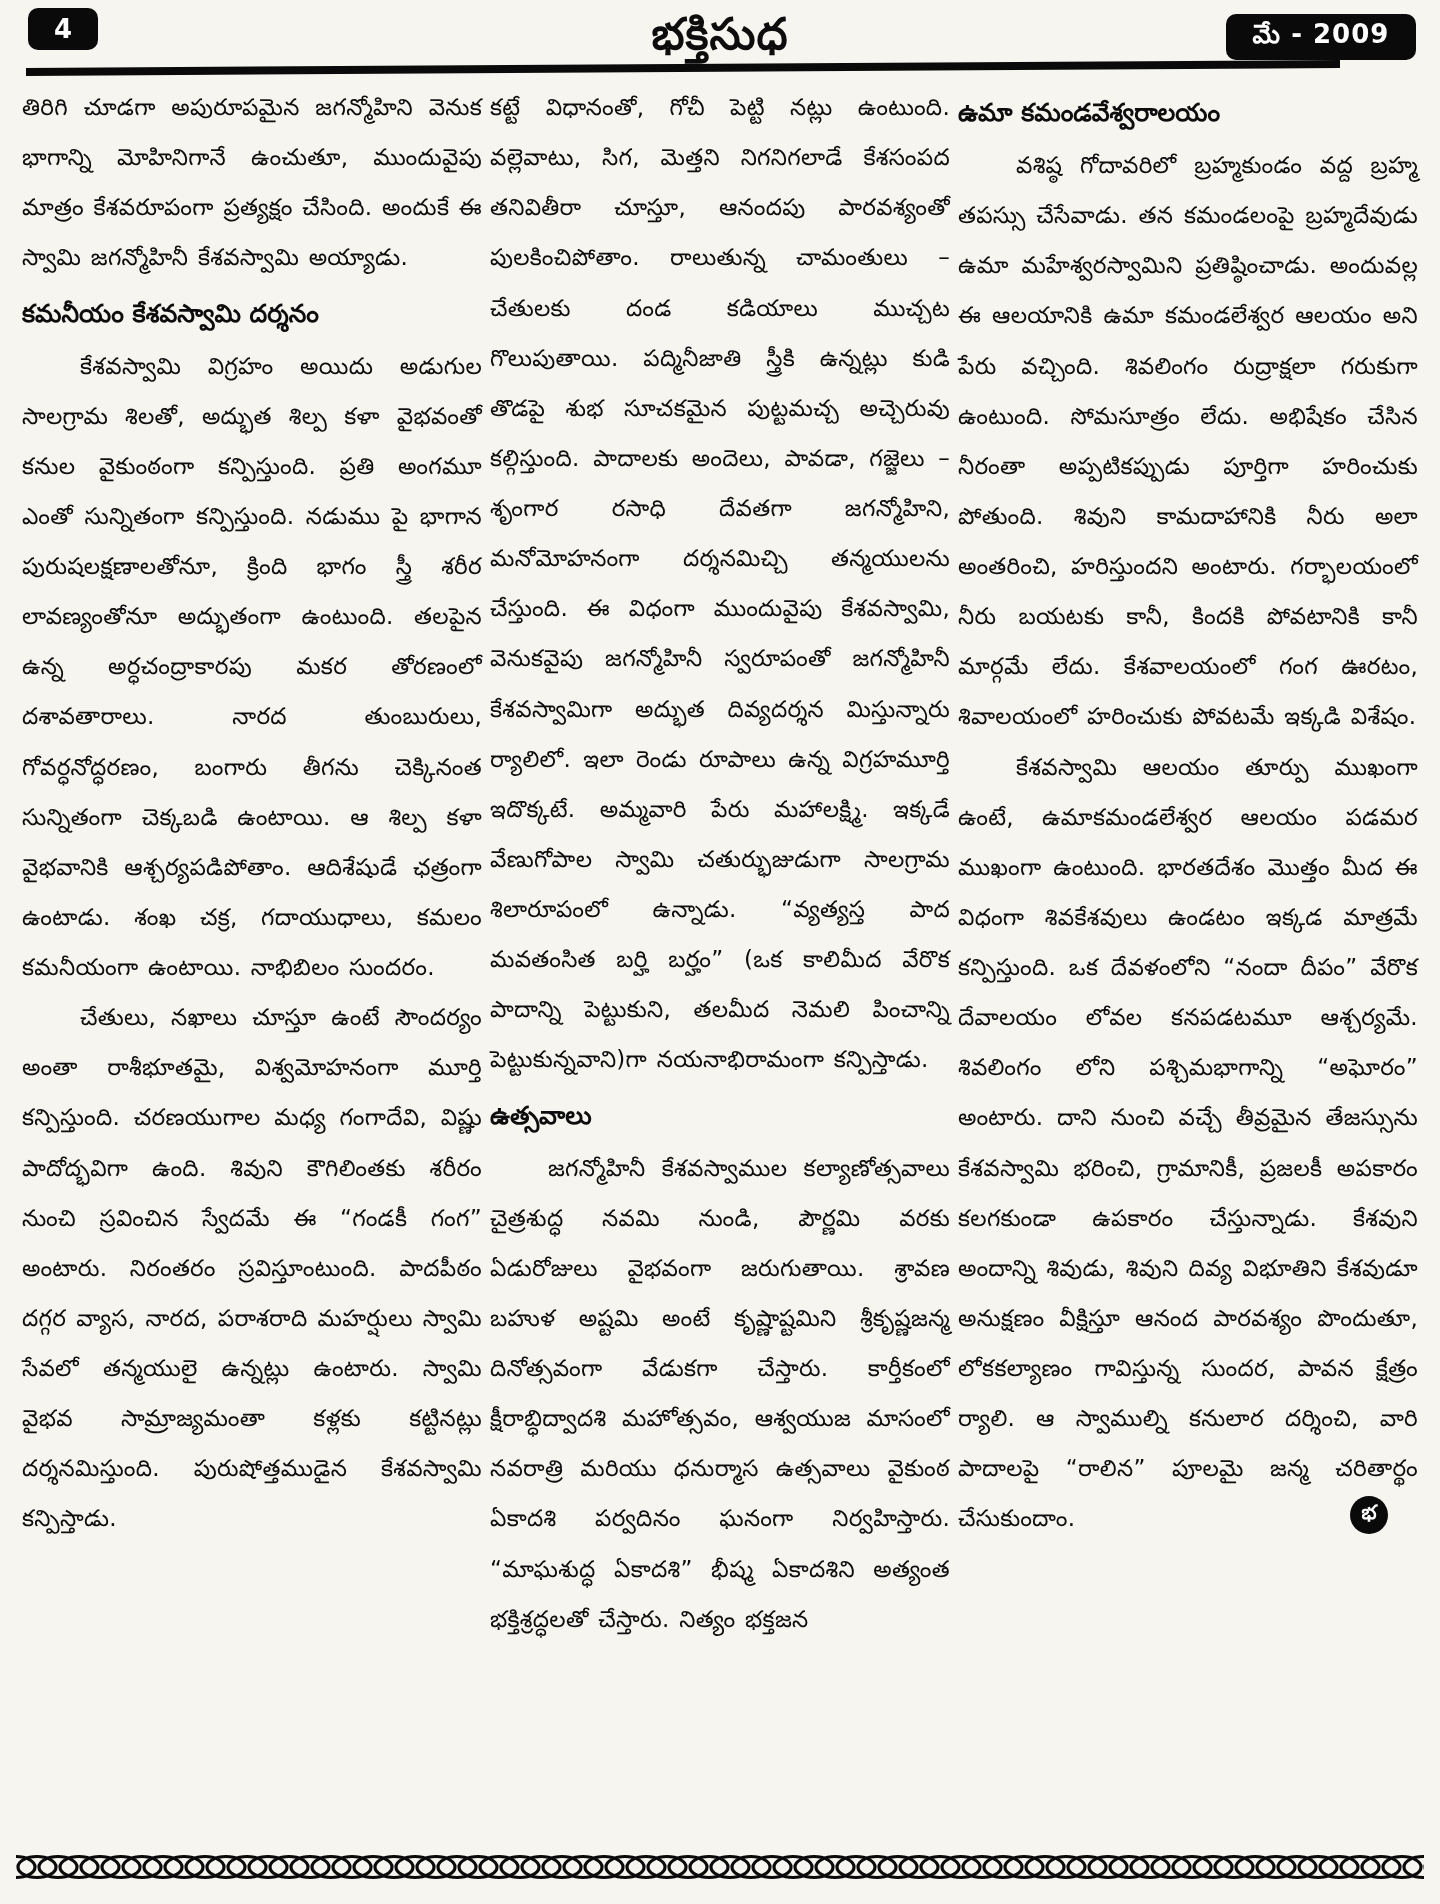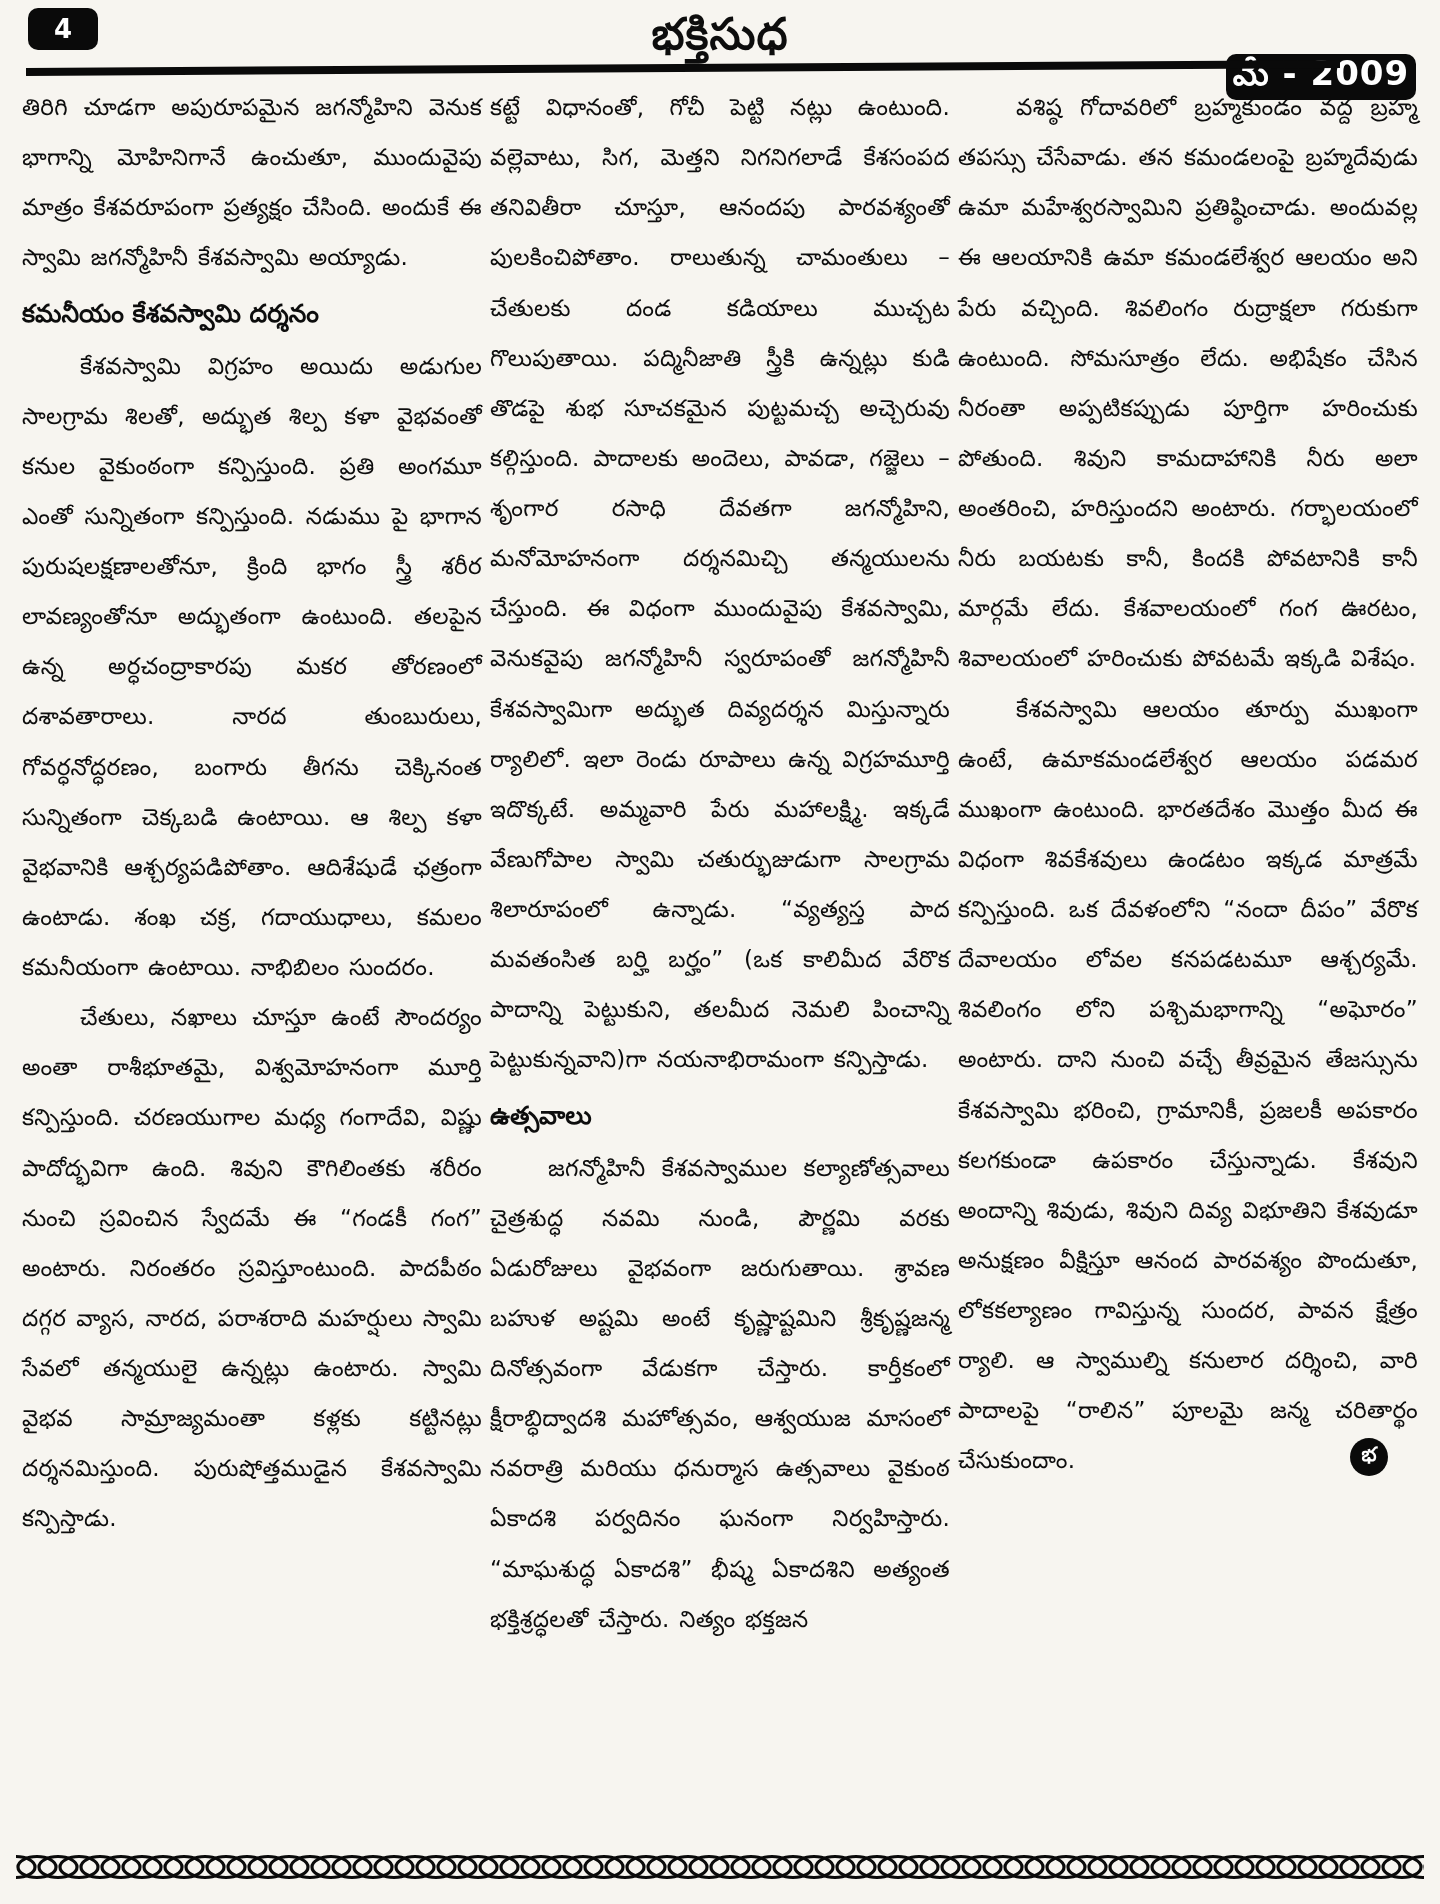--- a/index.html
+++ b/index.html
@@ -25,21 +25,21 @@
   .badge{
     position:absolute;
     top:8px;
     background:#0a0a0a;
     color:#ffffff;
     border-radius:10px;
     display:flex;align-items:center;justify-content:center;
     font-weight:bold;
   }
   .badge.page-no{left:28px;width:70px;height:42px;font-size:26px;}
-  .badge.issue{right:24px;top:14px;width:190px;height:46px;font-size:34px;letter-spacing:1px;margin-top:40px;}
+  .badge.issue{right:24px;top:14px;width:190px;height:46px;font-size:26px;letter-spacing:1px;}
   .mag-title{
     margin:0;
     text-align:center;
     font-size:44px;
     line-height:56px;
     font-weight:bold;
     letter-spacing:1px;
   }
   .header-rule{
     position:absolute;
@@ -127,20 +127,21 @@
       <p class="para indent">చేతులు, నఖాలు చూస్తూ ఉంటే సౌందర్యం అంతా రాశీభూతమై, విశ్వమోహనంగా మూర్తి కన్పిస్తుంది. చరణయుగాల మధ్య గంగాదేవి, విష్ణు పాదోద్భవిగా ఉంది. శివుని కౌగిలింతకు శరీరం నుంచి స్రవించిన స్వేదమే ఈ “గండకీ గంగ” అంటారు. నిరంతరం స్రవిస్తూంటుంది. పాదపీఠం దగ్గర వ్యాస, నారద, పరాశరాది మహర్షులు స్వామి సేవలో తన్మయులై ఉన్నట్లు ఉంటారు. స్వామి వైభవ సామ్రాజ్యమంతా కళ్లకు కట్టినట్లు దర్శనమిస్తుంది. పురుషోత్తముడైన కేశవస్వామి కన్పిస్తాడు.</p>
     </section>
 
     <section class="column">
       <p class="para">కట్టే విధానంతో, గోచీ పెట్టి నట్లు ఉంటుంది. వల్లెవాటు, సిగ, మెత్తని నిగనిగలాడే కేశసంపద తనివితీరా చూస్తూ, ఆనందపు పారవశ్యంతో పులకించిపోతాం. రాలుతున్న చామంతులు – చేతులకు దండ కడియాలు ముచ్చట గొలుపుతాయి. పద్మినీజాతి స్త్రీకి ఉన్నట్లు కుడి తొడపై శుభ సూచకమైన పుట్టమచ్చ అచ్చెరువు కల్గిస్తుంది. పాదాలకు అందెలు, పావడా, గజ్జెలు – శృంగార రసాధి దేవతగా జగన్మోహిని, మనోమోహనంగా దర్శనమిచ్చి తన్మయులను చేస్తుంది. ఈ విధంగా ముందువైపు కేశవస్వామి, వెనుకవైపు జగన్మోహినీ స్వరూపంతో జగన్మోహినీ కేశవస్వామిగా అద్భుత దివ్యదర్శన మిస్తున్నారు ర్యాలిలో. ఇలా రెండు రూపాలు ఉన్న విగ్రహమూర్తి ఇదొక్కటే. అమ్మవారి పేరు మహాలక్ష్మి. ఇక్కడే వేణుగోపాల స్వామి చతుర్భుజుడుగా సాలగ్రామ శిలారూపంలో ఉన్నాడు. “వ్యత్యస్త పాద మవతంసిత బర్హి బర్హం” (ఒక కాలిమీద వేరొక పాదాన్ని పెట్టుకుని, తలమీద నెమలి పించాన్ని పెట్టుకున్నవాని)గా నయనాభిరామంగా కన్పిస్తాడు.</p>
       <h2 class="heading">ఉత్సవాలు</h2>
       <p class="para indent">జగన్మోహినీ కేశవస్వాముల కల్యాణోత్సవాలు చైత్రశుద్ధ నవమి నుండి, పౌర్ణమి వరకు ఏడురోజులు వైభవంగా జరుగుతాయి. శ్రావణ బహుళ అష్టమి అంటే కృష్ణాష్టమిని శ్రీకృష్ణజన్మ దినోత్సవంగా వేడుకగా చేస్తారు. కార్తీకంలో క్షీరాబ్ధిద్వాదశి మహోత్సవం, ఆశ్వయుజ మాసంలో నవరాత్రి మరియు ధనుర్మాస ఉత్సవాలు వైకుంఠ ఏకాదశి పర్వదినం ఘనంగా నిర్వహిస్తారు. “మాఘశుద్ధ ఏకాదశి” భీష్మ ఏకాదశిని అత్యంత భక్తిశ్రద్ధలతో చేస్తారు. నిత్యం భక్తజన</p>
     </section>
 
     <section class="column">
+      <h2 class="heading">ఉమా కమండవేశ్వరాలయం</h2>
       <p class="para indent">వశిష్ఠ గోదావరిలో బ్రహ్మకుండం వద్ద బ్రహ్మ తపస్సు చేసేవాడు. తన కమండలంపై బ్రహ్మదేవుడు ఉమా మహేశ్వరస్వామిని ప్రతిష్ఠించాడు. అందువల్ల ఈ ఆలయానికి ఉమా కమండలేశ్వర ఆలయం అని పేరు వచ్చింది. శివలింగం రుద్రాక్షలా గరుకుగా ఉంటుంది. సోమసూత్రం లేదు. అభిషేకం చేసిన నీరంతా అప్పటికప్పుడు పూర్తిగా హరించుకు పోతుంది. శివుని కామదాహానికి నీరు అలా అంతరించి, హరిస్తుందని అంటారు. గర్భాలయంలో నీరు బయటకు కానీ, కిందకి పోవటానికి కానీ మార్గమే లేదు. కేశవాలయంలో గంగ ఊరటం, శివాలయంలో హరించుకు పోవటమే ఇక్కడి విశేషం.</p>
       <p class="para indent">కేశవస్వామి ఆలయం తూర్పు ముఖంగా ఉంటే, ఉమాకమండలేశ్వర ఆలయం పడమర ముఖంగా ఉంటుంది. భారతదేశం మొత్తం మీద ఈ విధంగా శివకేశవులు ఉండటం ఇక్కడ మాత్రమే కన్పిస్తుంది. ఒక దేవళంలోని “నందా దీపం” వేరొక దేవాలయం లోవల కనపడటమూ ఆశ్చర్యమే. శివలింగం లోని పశ్చిమభాగాన్ని “అఘోరం” అంటారు. దాని నుంచి వచ్చే తీవ్రమైన తేజస్సును కేశవస్వామి భరించి, గ్రామానికీ, ప్రజలకీ అపకారం కలగకుండా ఉపకారం చేస్తున్నాడు. కేశవుని అందాన్ని శివుడు, శివుని దివ్య విభూతిని కేశవుడూ అనుక్షణం వీక్షిస్తూ ఆనంద పారవశ్యం పొందుతూ, లోకకల్యాణం గావిస్తున్న సుందర, పావన క్షేత్రం ర్యాలి. ఆ స్వాముల్ని కనులార దర్శించి, వారి పాదాలపై “రాలిన” పూలమై జన్మ చరితార్థం చేసుకుందాం.</p>
       <div class="end-row">
         <span class="end-mark">భ</span>
       </div>
     </section>
 
   </main>
 
   <div class="footer-border">

